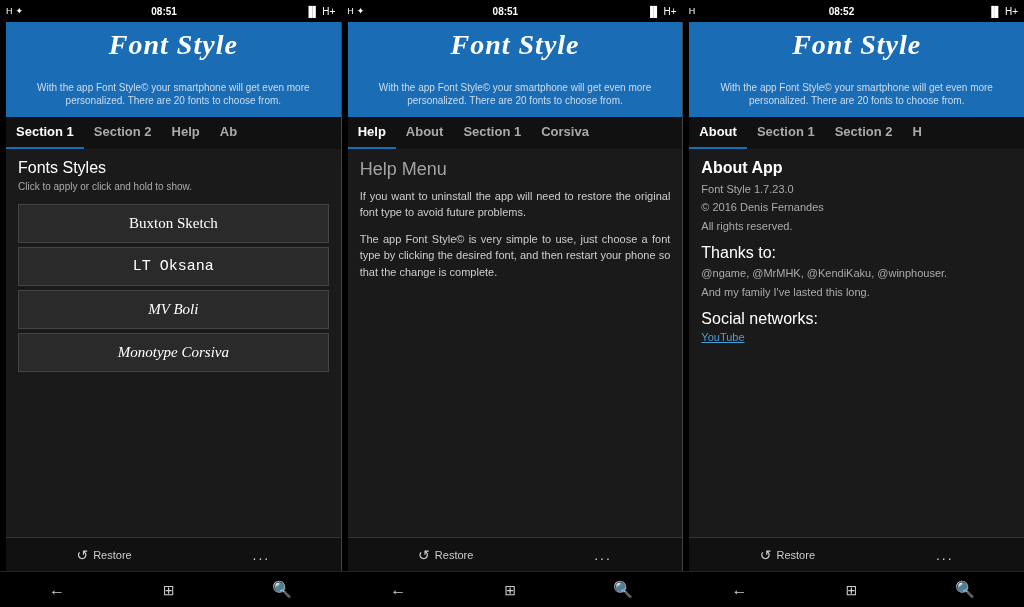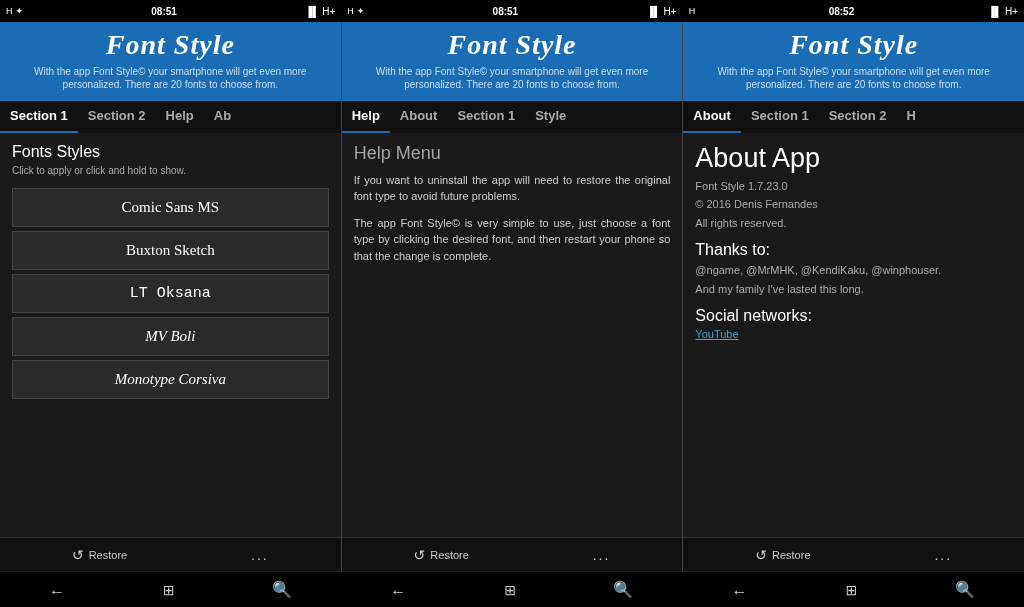--- a/index.html
+++ b/index.html
@@ -53,20 +53,21 @@
     }
 
     
     .phone-screen {
       flex: 1;
       display: flex;
       flex-direction: column;
       border-right: 1px solid #444;
       background: #000;
       overflow: hidden;
+      padding-left: 6px;
     }
     .phone-screen:last-child {
       border-right: none;
     }
 
     
     .app-header {
       background: #1a6cb5;
       padding: 8px 10px 10px;
       text-align: center;
@@ -76,21 +77,21 @@
       font-style: italic;
       font-size: 28px;
       color: #fff;
       font-weight: bold;
       line-height: 1.1;
       letter-spacing: 1px;
     }
     .app-subtitle {
       font-size: 10px;
       color: #cde;
-      margin-top: 4px;
+      margin-top: 20px;
       line-height: 1.3;
       text-align: center;
     }
 
     
     .nav-tabs {
       display: flex;
       background: #111;
       overflow: hidden;
       height: 32px;
@@ -159,23 +160,23 @@
     .help-body {
       font-size: 11px;
       color: #ccc;
       line-height: 1.5;
       text-align: justify;
       margin-bottom: 10px;
     }
 
     
     .about-title {
-      font-size: 27px;
-      color: #fff;
-      font-weight: normal;
+      font-size: 16px;
+      color: #fff;
+      font-weight: bold;
       margin-bottom: 4px;
     }
     .about-text {
       font-size: 11px;
       color: #aaa;
       line-height: 1.5;
       margin-bottom: 2px;
     }
     .about-section-head {
       font-size: 16px;
@@ -291,21 +292,20 @@
     </div>
     <div class="nav-tabs">
       <div class="nav-tab active">Section 1</div>
       <div class="nav-tab">Section 2</div>
       <div class="nav-tab">Help</div>
       <div class="nav-tab">Ab</div>
     </div>
     <div class="content-area">
       <div class="section-title">Fonts Styles</div>
       <div class="section-subtitle">Click to apply or click and hold to show.</div>
-      <button class="font-button font-comic">Comic Sans MS</button>
       <button class="font-button font-buxton">Buxton Sketch</button>
       <button class="font-button font-oksana">LT Oksana</button>
       <button class="font-button font-mvboli">MV Boli</button>
       <button class="font-button font-mono">Monotype Corsiva</button>
     </div>
     <div class="bottom-bar">
       <div class="bottom-action">
         <span class="bottom-icon">↺</span>
         <span>Restore</span>
       </div>
@@ -315,21 +315,21 @@
 
   <div class="phone-screen">
     <div class="app-header">
       <div class="app-title">Font Style</div>
       <div class="app-subtitle">With the app Font Style© your smartphone will get even more personalized. There are 20 fonts to choose from.</div>
     </div>
     <div class="nav-tabs">
       <div class="nav-tab active">Help</div>
       <div class="nav-tab">About</div>
       <div class="nav-tab">Section 1</div>
-      <div class="nav-tab">Style</div>
+      <div class="nav-tab">Corsiva</div>
     </div>
     <div class="content-area">
       <div class="help-title">Help Menu</div>
       <p class="help-body">If you want to uninstall the app will need to restore the original font type to avoid future problems.</p>
       <p class="help-body">The app Font Style© is very simple to use, just choose a font type by clicking the desired font, and then restart your phone so that the change is complete.</p>
     </div>
     <div class="bottom-bar">
       <div class="bottom-action">
         <span class="bottom-icon">↺</span>
         <span>Restore</span>

